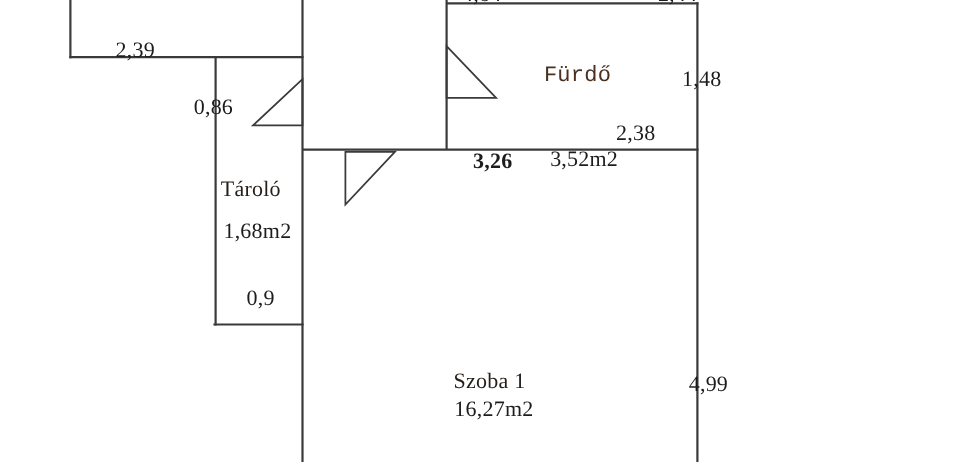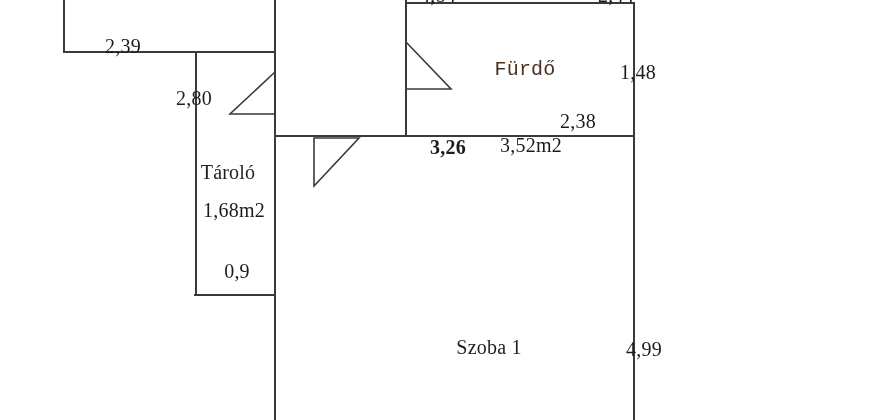--- a/index.html
+++ b/index.html
@@ -58,28 +58,29 @@
     <line class="wall" x1="406" y1="3" x2="635" y2="3"></line>
     <line class="wall" x1="634" y1="2" x2="634" y2="420"></line>
     <line class="wall" x1="275" y1="136" x2="635" y2="136"></line>
 
     <polygon class="door" points="275,72 230,114 275,114"></polygon>
     <polygon class="door" points="314,138 359,138 314,186"></polygon>
     <polygon class="door" points="406,42 451,89 406,89"></polygon>
   </svg>
 
   <div class="label" style="left:123px; top:46px;">2,39</div>
-  <div class="label" style="left:194px; top:98px;">2,80</div>
+  <div class="label" style="left:194px; top:98px;">0,86</div>
   <div class="label" style="left:237px; top:271px;">0,9</div>
   <div class="label" style="left:448px; top:147px;font-weight:bold;">3,26</div>
   <div class="label" style="left:578px; top:121px;text-align:center;">2,38</div>
   <div class="label" style="left:638px; top:72px;">1,48</div>
   <div class="label" style="left:644px; top:349px;">4,99</div>
   <div class="label" style="left:438px; top:-5px;">4,84</div>
   <div class="label" style="left:616px; top:-5px;">2,44</div>
 
   <div class="label room-name" style="left:525px; top:70px;font-family:Liberation Mono, monospace;">Fürdő</div>
   <div class="label" style="left:531px; top:97px;margin-top:48px;">3,52m2</div>
   <div class="label room-name-dark" style="left:228px; top:172px;">Tároló</div>
   <div class="label" style="left:234px; top:210px;">1,68m2</div>
-  <div class="label room-name-dark" style="left:445px; top:347px;margin-left:44px;">Szoba 1</div>
+  <div class="label room-name-dark" style="left:445px; top:347px;">Szoba 1</div>
+  <div class="label" style="left:449px; top:372px;">16,27m2</div>
 
 </div>
 
 </body></html>

